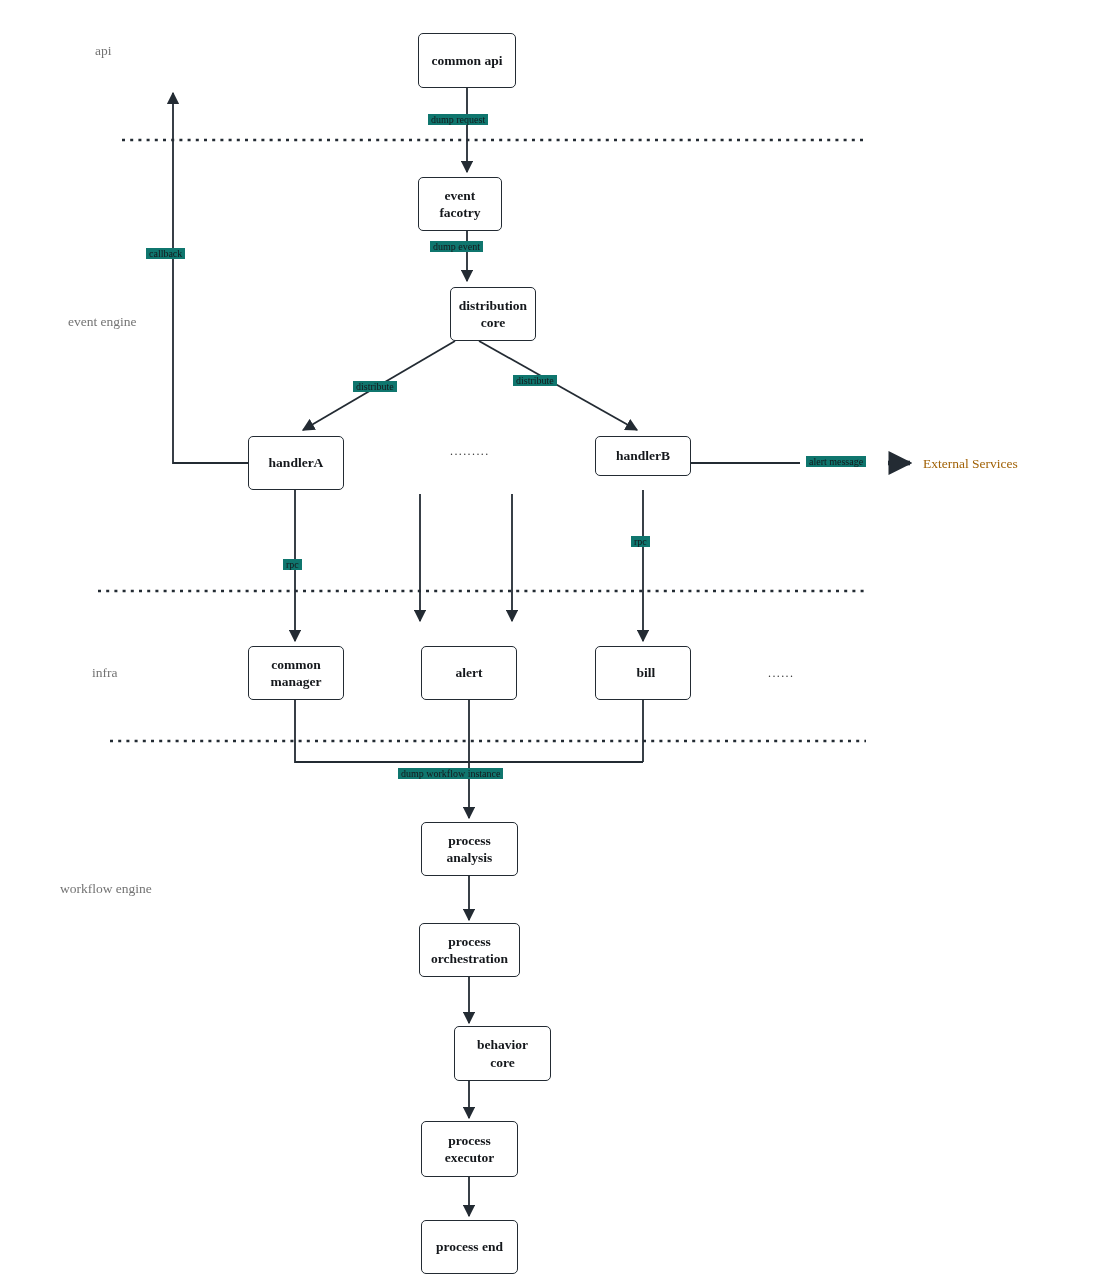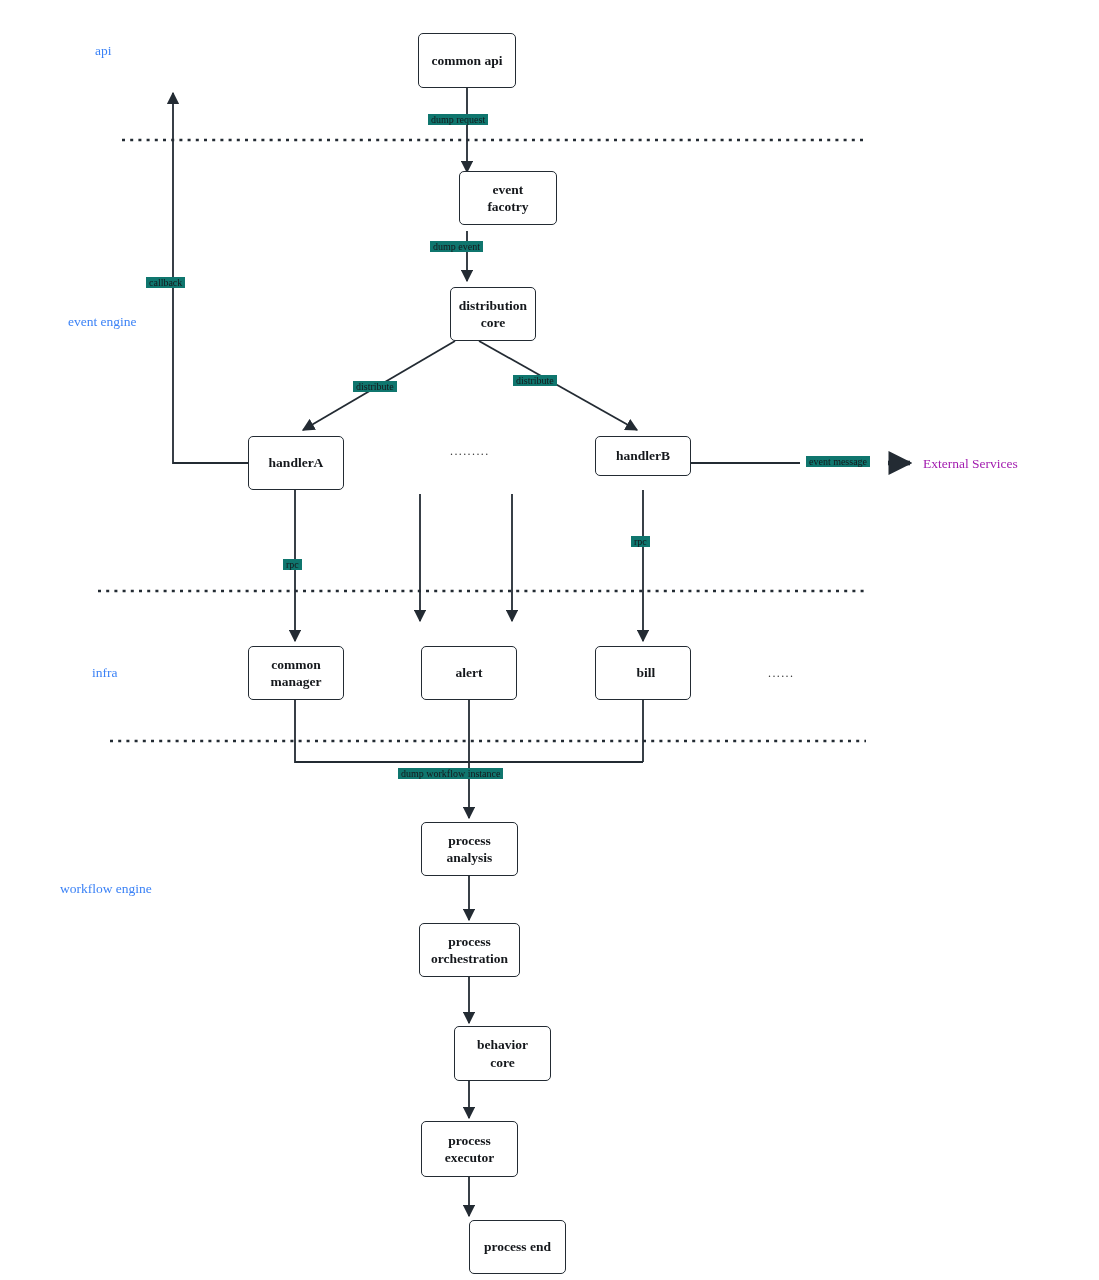--- a/index.html
+++ b/index.html
@@ -39,35 +39,35 @@
     text-align: center;
     line-height: 1.28;
     font-size: 13.5px;
     color: #15181c;
     white-space: pre-line;
     font-weight: bold;
   }
   .lane-label {
     position: absolute;
     font-size: 13.5px;
-    color: #3b82f6;
+    color: #737373;
     white-space: nowrap;
   }
   .edge-label {
     position: absolute;
     font-size: 10px;
     color: #15181c;
     background: #0f766e;
     padding: 0 3px;
     white-space: nowrap;
   }
   .ext-label {
     position: absolute;
     font-size: 13.5px;
-    color: #a21caf;
+    color: #a16207;
     white-space: nowrap;
   }
   .ellipsis-mark {
     position: absolute;
     font-size: 12px;
     letter-spacing: 1.4px;
     color: #3a3a3a;
     white-space: nowrap;
   }
 </style>
@@ -127,21 +127,21 @@
     </g>
   </svg>
 
   <div class="lane-label" style="left:95px; top:43px;">api</div>
   <div class="lane-label" style="left:68px; top:314px;">event engine</div>
   <div class="lane-label" style="left:92px; top:665px;">infra</div>
   <div class="lane-label" style="left:60px; top:881px;">workflow engine</div>
 
   <div class="node" style="left:418px; top:33px; width:98px; height:55px;">common api</div>
 
-  <div class="node" style="left:418px; top:171px; width:98px; height:54px;margin-left:41px;">event
+  <div class="node" style="left:418px; top:177px; width:84px; height:54px;">event
 facotry</div>
 
   <div class="node" style="left:418px; top:287px; width:86px; height:54px;margin-left:32px;">distribution
 core</div>
 
   <div class="node" style="left:248px; top:436px; width:96px; height:54px;">handlerA</div>
 
   <div class="node" style="left:595px; top:436px; width:96px; height:40px;">handlerB</div>
 
   <div class="node" style="left:248px; top:646px; width:96px; height:54px;">common
@@ -156,37 +156,37 @@
 
   <div class="node" style="left:419px; top:923px; width:101px; height:54px;">process
 orchestration</div>
 
   <div class="node" style="left:421px; top:1026px; width:97px; height:55px;margin-left:33px;">behavior
 core</div>
 
   <div class="node" style="left:421px; top:1121px; width:97px; height:56px;">process
 executor</div>
 
-  <div class="node" style="left:421px; top:1220px; width:97px; height:54px;margin-left:48px;">process end</div>
+  <div class="node" style="left:421px; top:1220px; width:97px; height:54px;">process end</div>
 
   <div class="edge-label" style="left:428px; top:114px;">dump request</div>
 
   <div class="edge-label" style="left:430px; top:241px;">dump event</div>
 
   <div class="edge-label" style="left:353px; top:381px;">distribute</div>
 
   <div class="edge-label" style="left:513px; top:375px;">distribute</div>
 
-  <div class="edge-label" style="left:146px; top:248px;margin-top:29px;">callback</div>
+  <div class="edge-label" style="left:146px; top:248px;">callback</div>
 
   <div class="edge-label" style="left:283px; top:559px;">rpc</div>
 
   <div class="edge-label" style="left:631px; top:536px;">rpc</div>
 
-  <div class="edge-label" style="left:806px; top:456px;">event message</div>
+  <div class="edge-label" style="left:806px; top:456px;">alert message</div>
 
   <div class="edge-label" style="left:398px; top:768px;">dump workflow instance</div>
 
   <div class="ext-label" style="left:923px; top:456px;">External Services</div>
 
   <div class="ellipsis-mark" style="left:450px; top:444px;">.........</div>
 
   <div class="ellipsis-mark" style="left:768px; top:666px;">......</div>
 
 </div>

